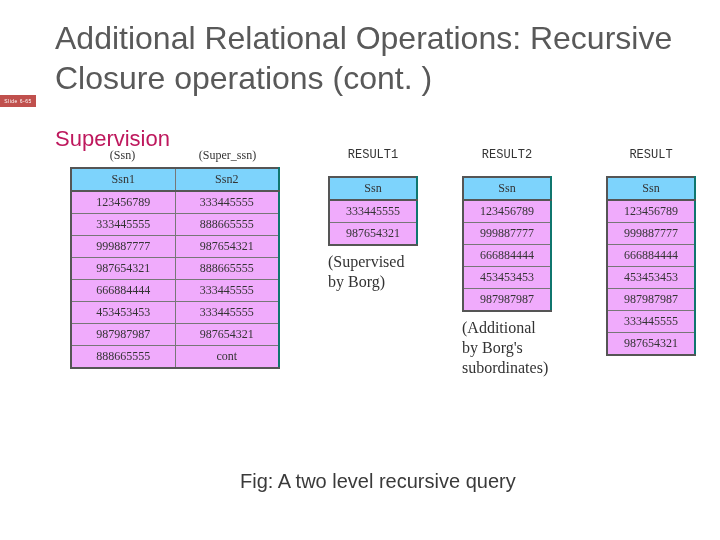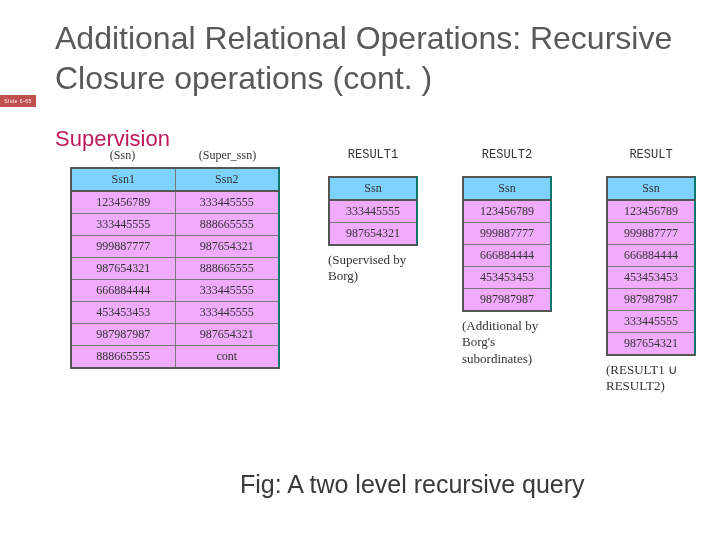--- a/index.html
+++ b/index.html
@@ -90,30 +90,30 @@
     background: #f0abfc;
   }
   table.rel th:first-child,
   table.rel td:first-child { border-left: 2px solid #555; }
   table.rel th:last-child,
   table.rel td:last-child { border-right: 2px solid #0f766e; margin-top: 48px; }
   table.rel tr:last-child td { border-bottom: 2px solid #555; }
   table.rel tr.header th { border-top: 2px solid #555; border-bottom: 2px solid #555; }
 
   .note {
-    font-size: 13px;
+    font-size: 16px;
     margin-top: 6px;
     line-height: 1.25;
     font-family: "Times New Roman", serif;
   }
   .caption {
     position: absolute;
     left: 240px;
     top: 470px;
-    font-size: 25px;
+    font-size: 20px;
     color: #3a3a3a;
   }
 </style>
 </head>
 <body>
 
 <div class="title">Additional Relational Operations: Recursive Closure operations (cont. )</div>
 <div class="badge">Slide 6-65</div>
 <div class="subtitle">Supervision</div>
 
@@ -234,18 +234,17 @@
             <td>987987987</td>
           </tr>
       <tr>
             <td>333445555</td>
           </tr>
       <tr>
             <td>987654321</td>
           </tr>
     </tbody>
       </table>
-    <div class="note">(RESULT1 ∪ RESULT2)</div>
   </div>
 
 </div>
 
 <div class="caption">Fig: A two level recursive query</div>
 
 </body></html>

